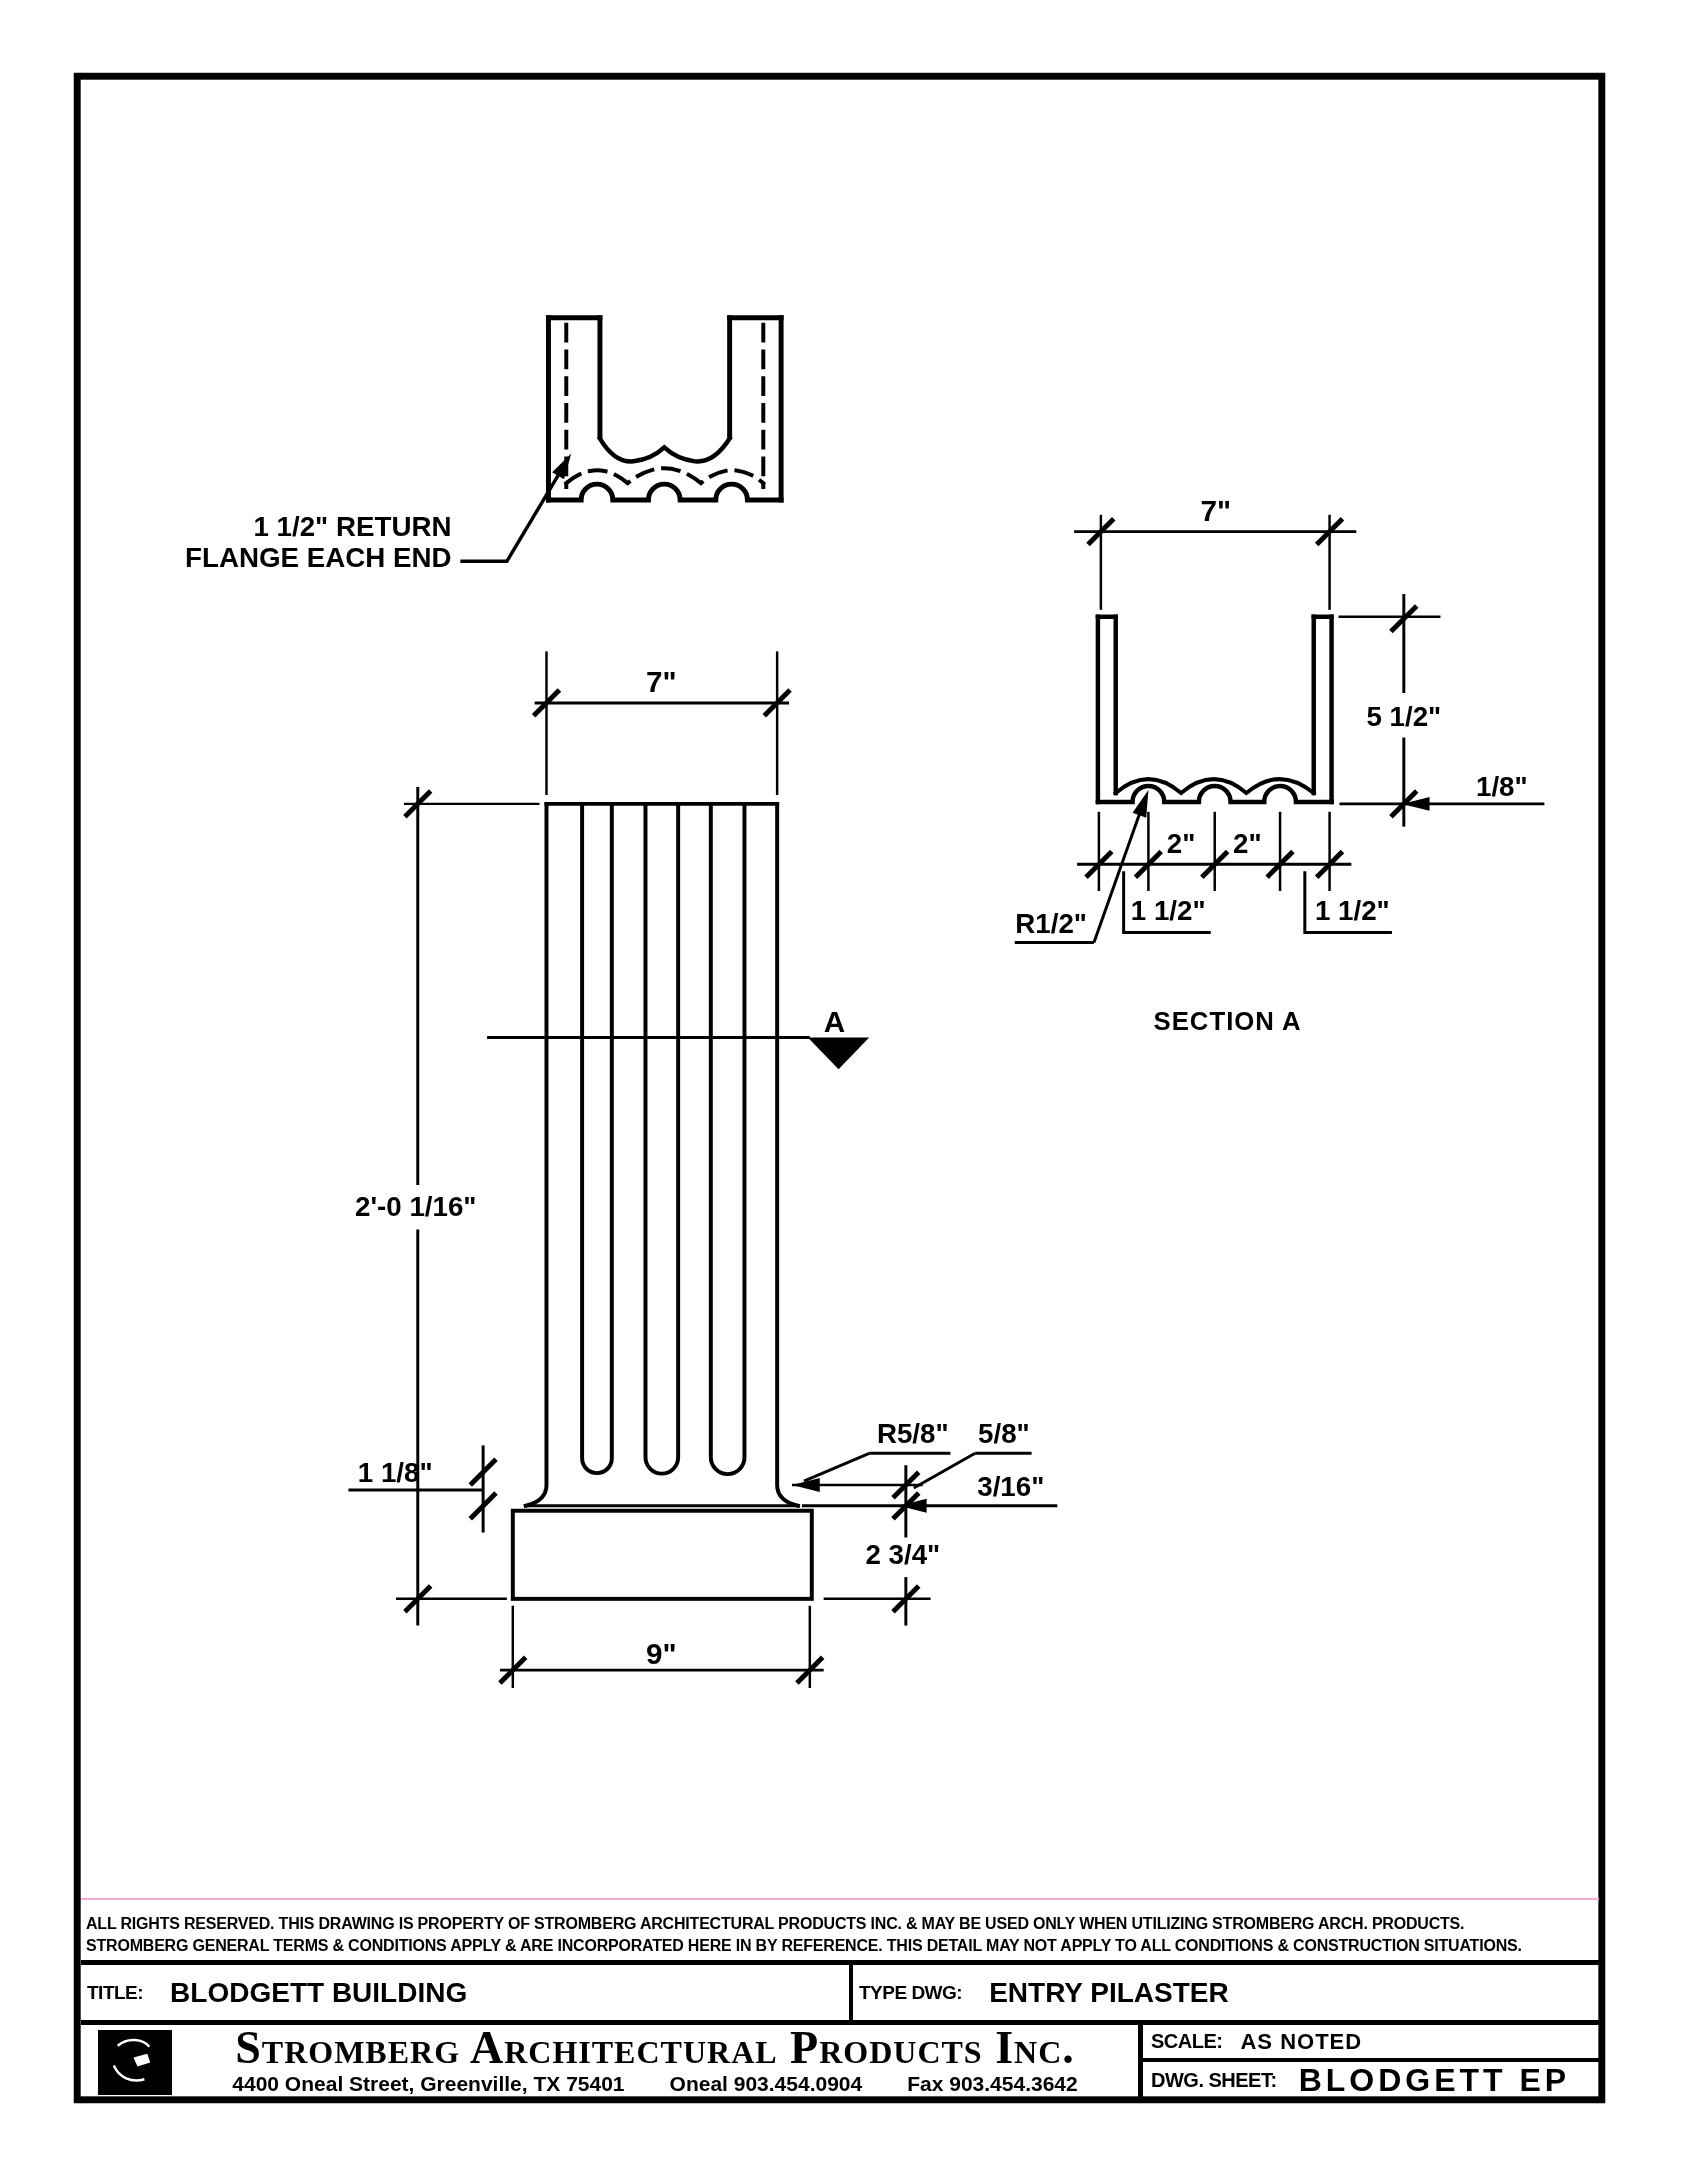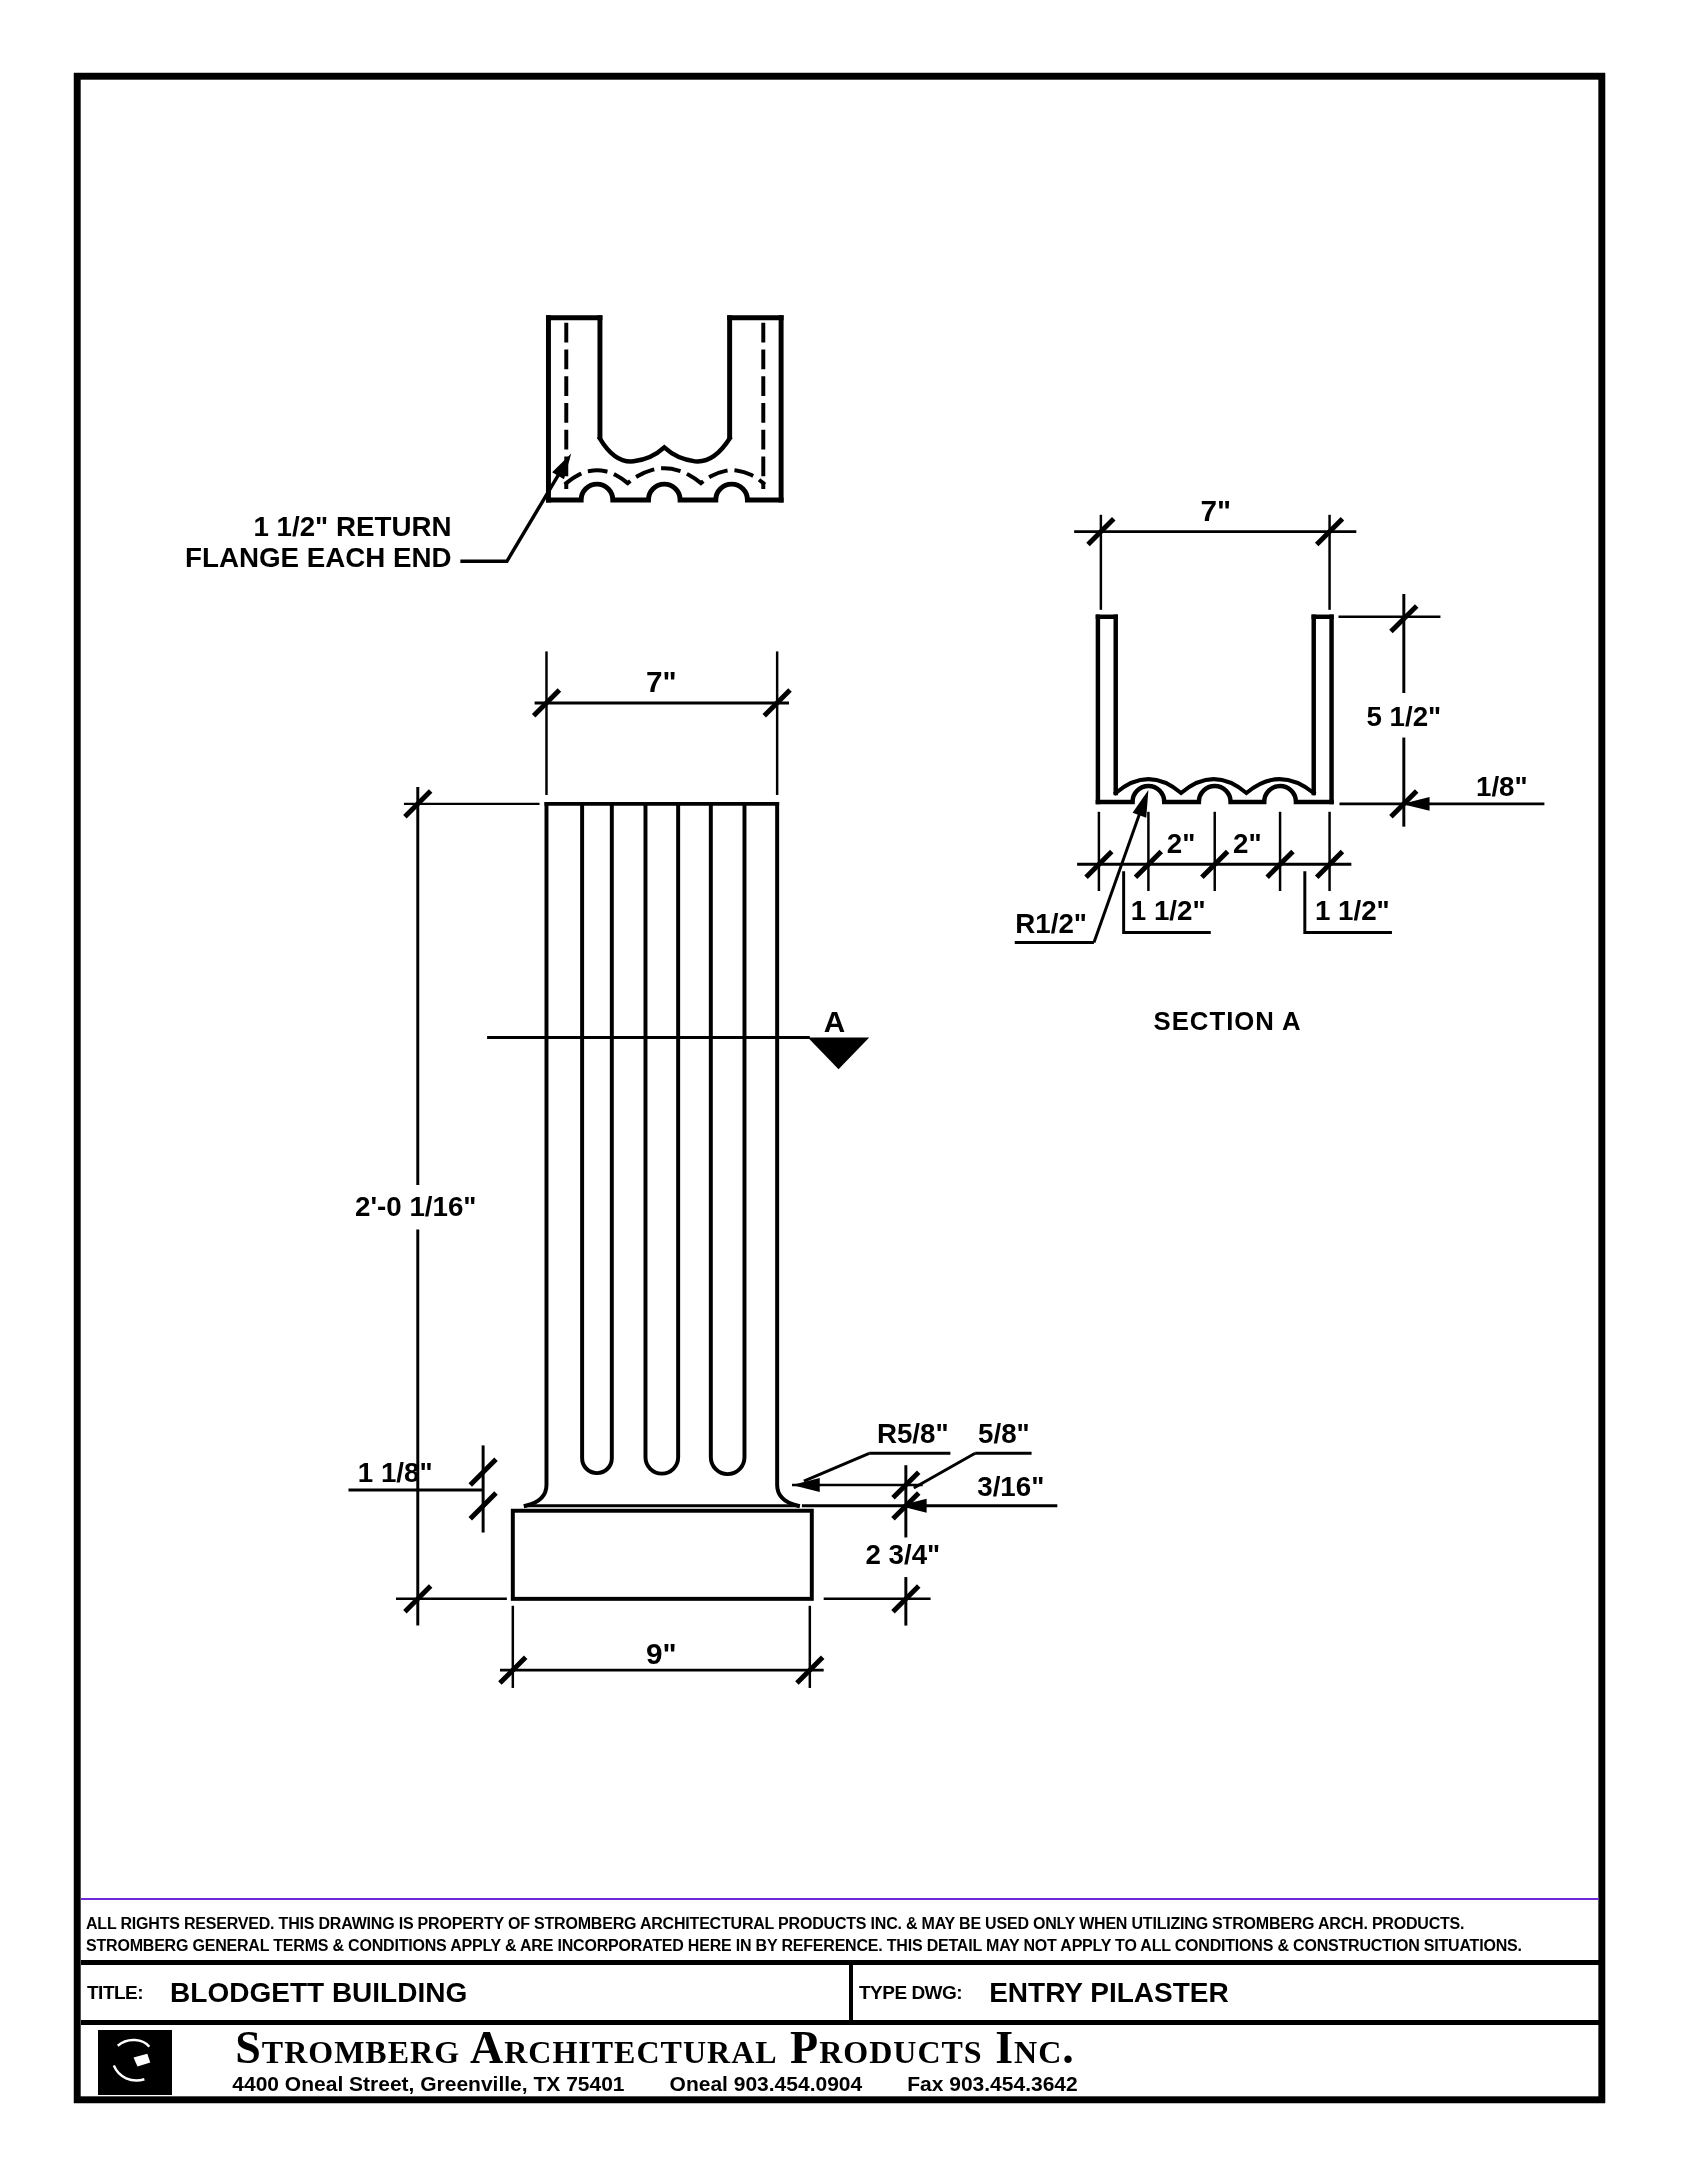--- a/index.html
+++ b/index.html
@@ -7,21 +7,21 @@
         font-family:"Liberation Sans",sans-serif;color:#000;}
   svg.drawing{position:absolute;left:0;top:0;}
   svg.drawing text{font-family:"Liberation Sans",sans-serif;font-weight:bold;fill:#000;}
   .t26{font-size:26px;letter-spacing:1px;}
   .t28{font-size:28px;}
   .t30{font-size:30px;}
 
   
   .tblock{position:absolute;left:81px;top:1898px;width:1518px;height:202px;box-sizing:border-box;}
   .tb-row{box-sizing:border-box;}
-  .tb-disclaimer{height:62px;border-top:2px solid #6d28d9;padding:13px 0 0 5px;}
+  .tb-disclaimer{height:62px;border-top:2px solid #f9a8d4;padding:13px 0 0 5px;}
   .tb-disclaimer div{font-size:16px;font-weight:bold;line-height:22px;white-space:nowrap;letter-spacing:-0.2px;}
   .tb-title-row{height:60px;border-top:5px solid #000;display:flex;align-items:stretch;justify-content:center;}
   .tb-cell{display:flex;align-items:center;box-sizing:border-box;}
   .tb-cell-left{width:768px;padding-left:6px;}
   .tb-cell-right{flex:1;border-left:4px solid #000;padding-left:6px;}
   .lbl-sm{font-size:19px;font-weight:bold;letter-spacing:-0.5px;}
   .val-lg{font-size:28px;font-weight:bold;margin-left:27px;letter-spacing:0px;}
   .tb-bottom-row{height:79px;border-top:5px solid #000;display:flex;align-items:stretch;}
   .tb-company-cell{width:1057px;display:flex;align-items:flex-start;box-sizing:border-box;}
   .logo{width:74px;height:65px;background:#000;margin:5px 0 0 17px;flex:0 0 auto;}
@@ -233,17 +233,27 @@
         </div>
         <div class="company-wrap">
           <div class="company-name">Stromberg Architectural Products Inc.</div>
           <div class="company-addr">
             <span>4400 Oneal Street, Greenville, TX  75401</span>
             <span>Oneal 903.454.0904</span>
             <span>Fax 903.454.3642</span>
           </div>
         </div>
       </div>
+      <div class="tb-scale-cell">
+        <div class="scale-row">
+          <span class="lbl-md">SCALE:</span>
+          <span class="scale-val">AS NOTED</span>
+        </div>
+        <div class="sheet-row">
+          <span class="lbl-md">DWG. SHEET:</span>
+          <span class="sheet-val">BLODGETT EP</span>
+        </div>
+      </div>
     </div>
 
   </div>
 </div>
 
 
 </body></html>

